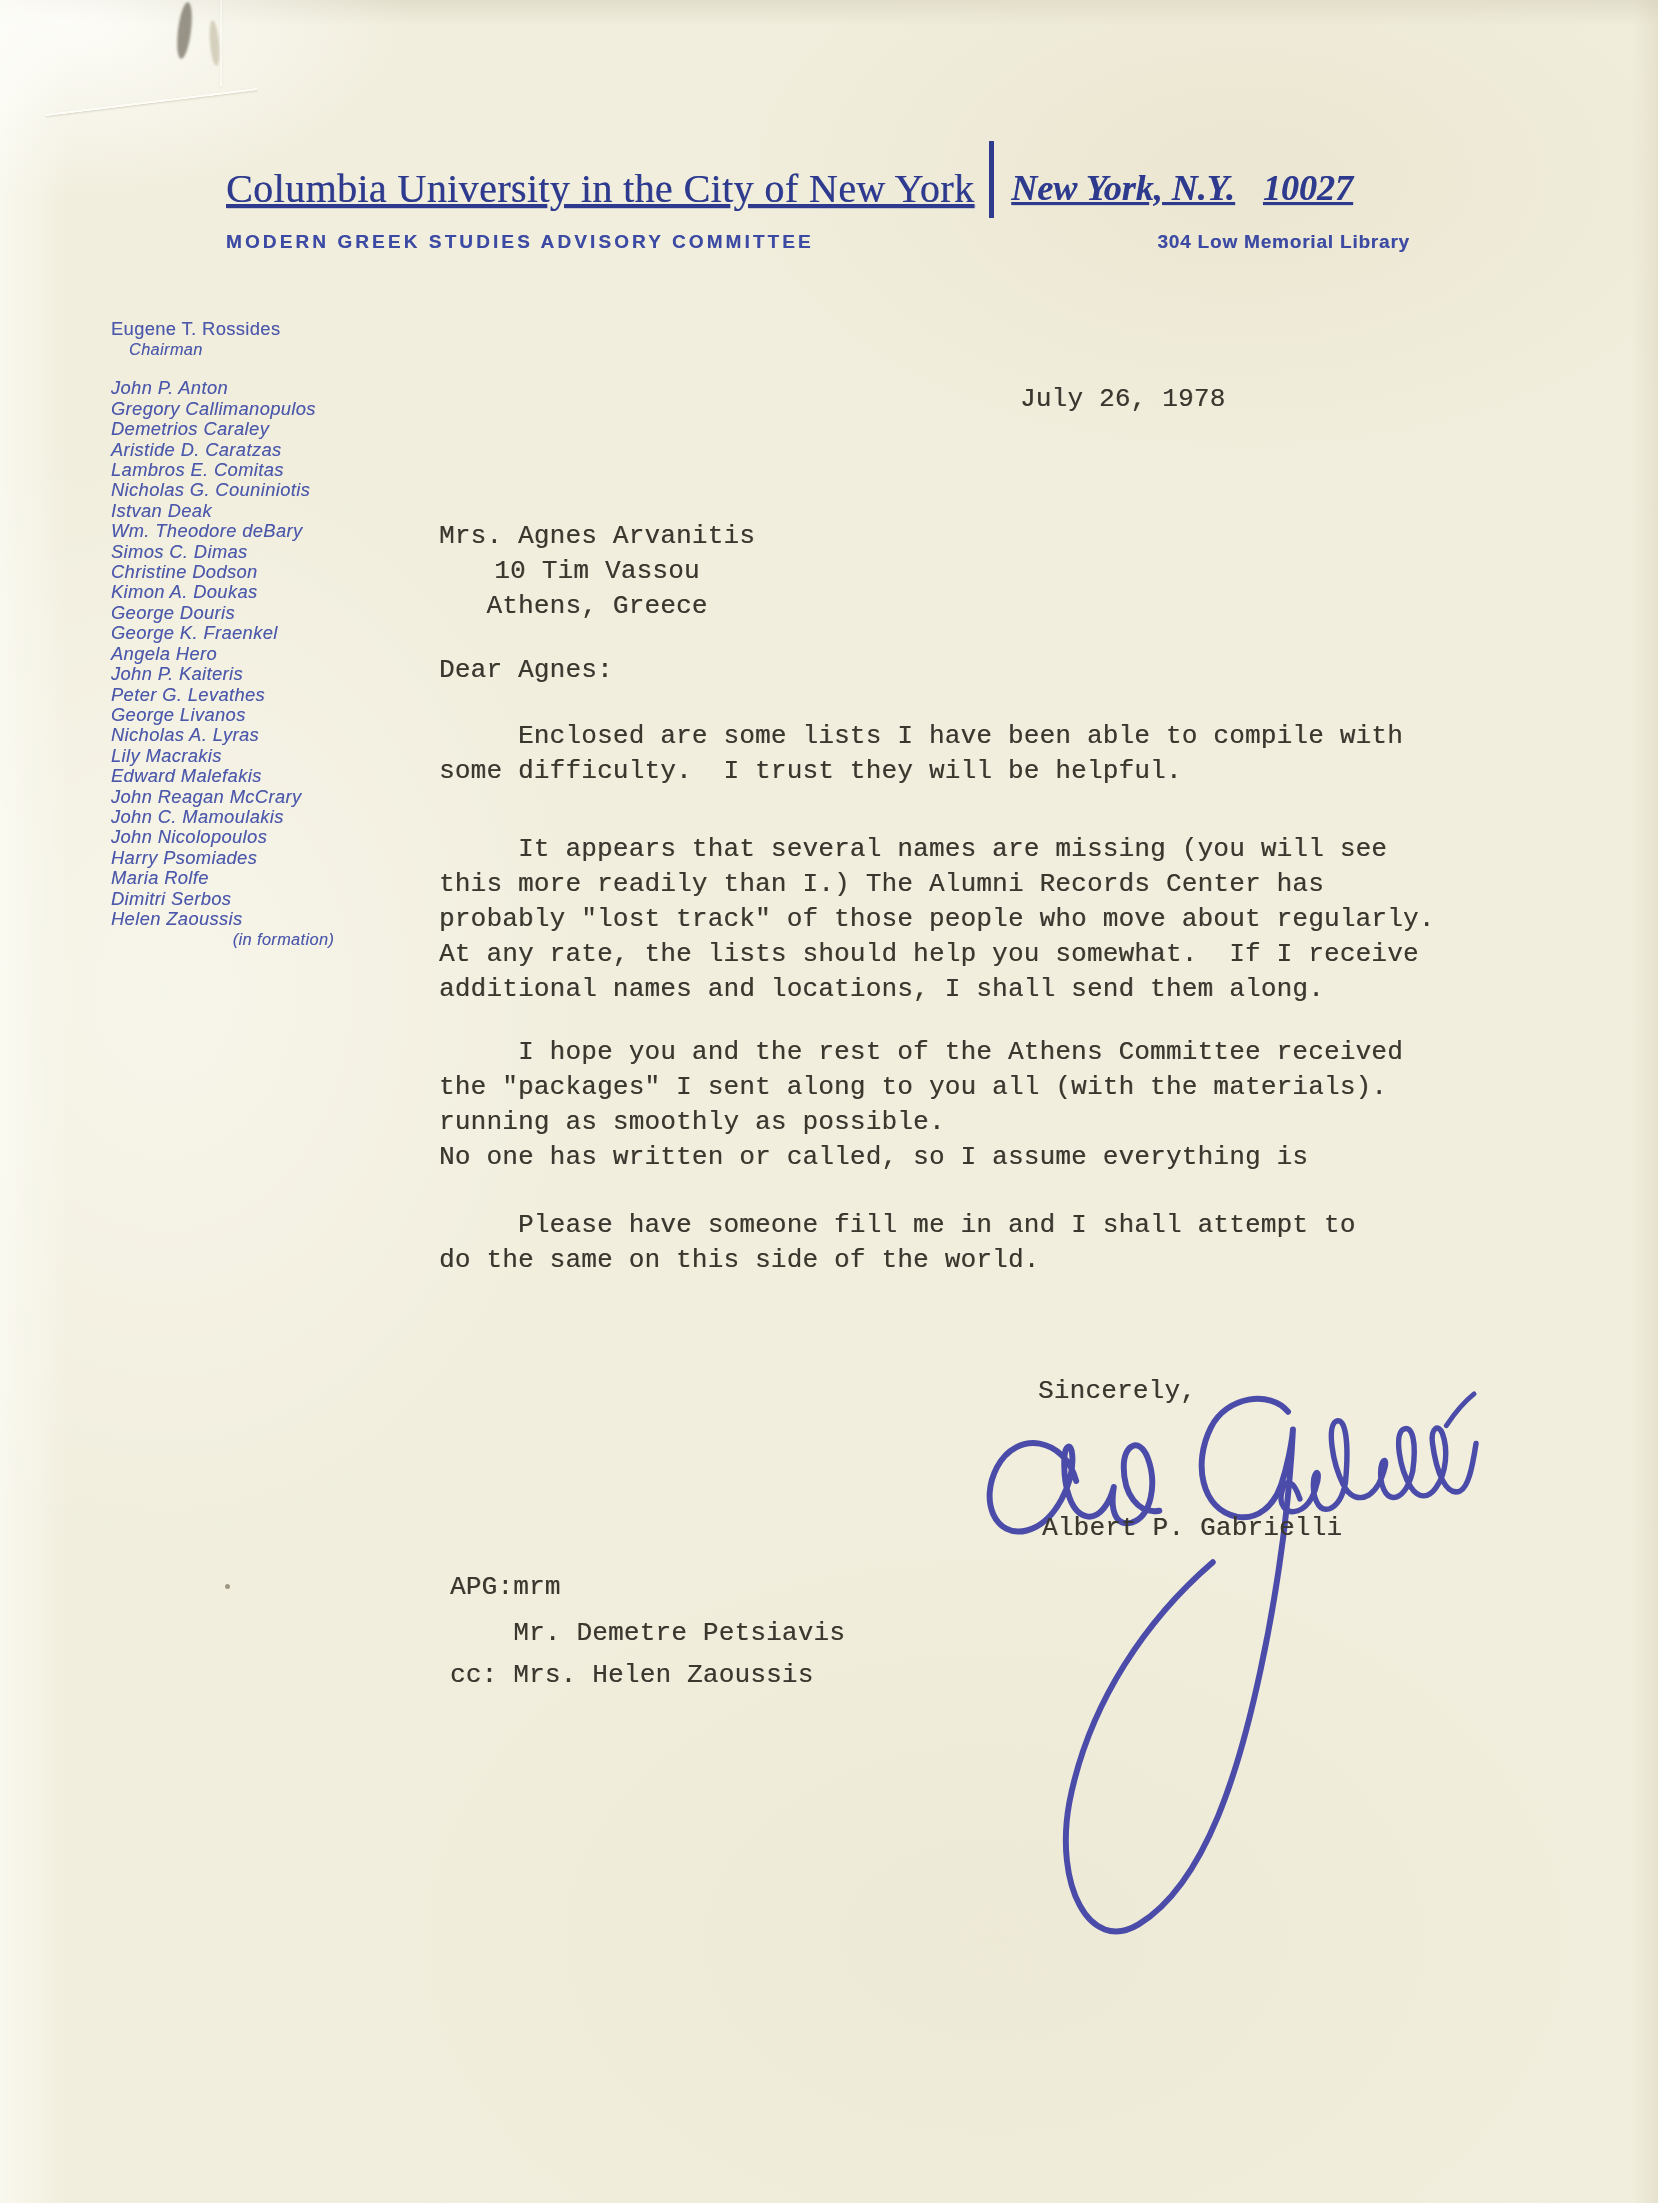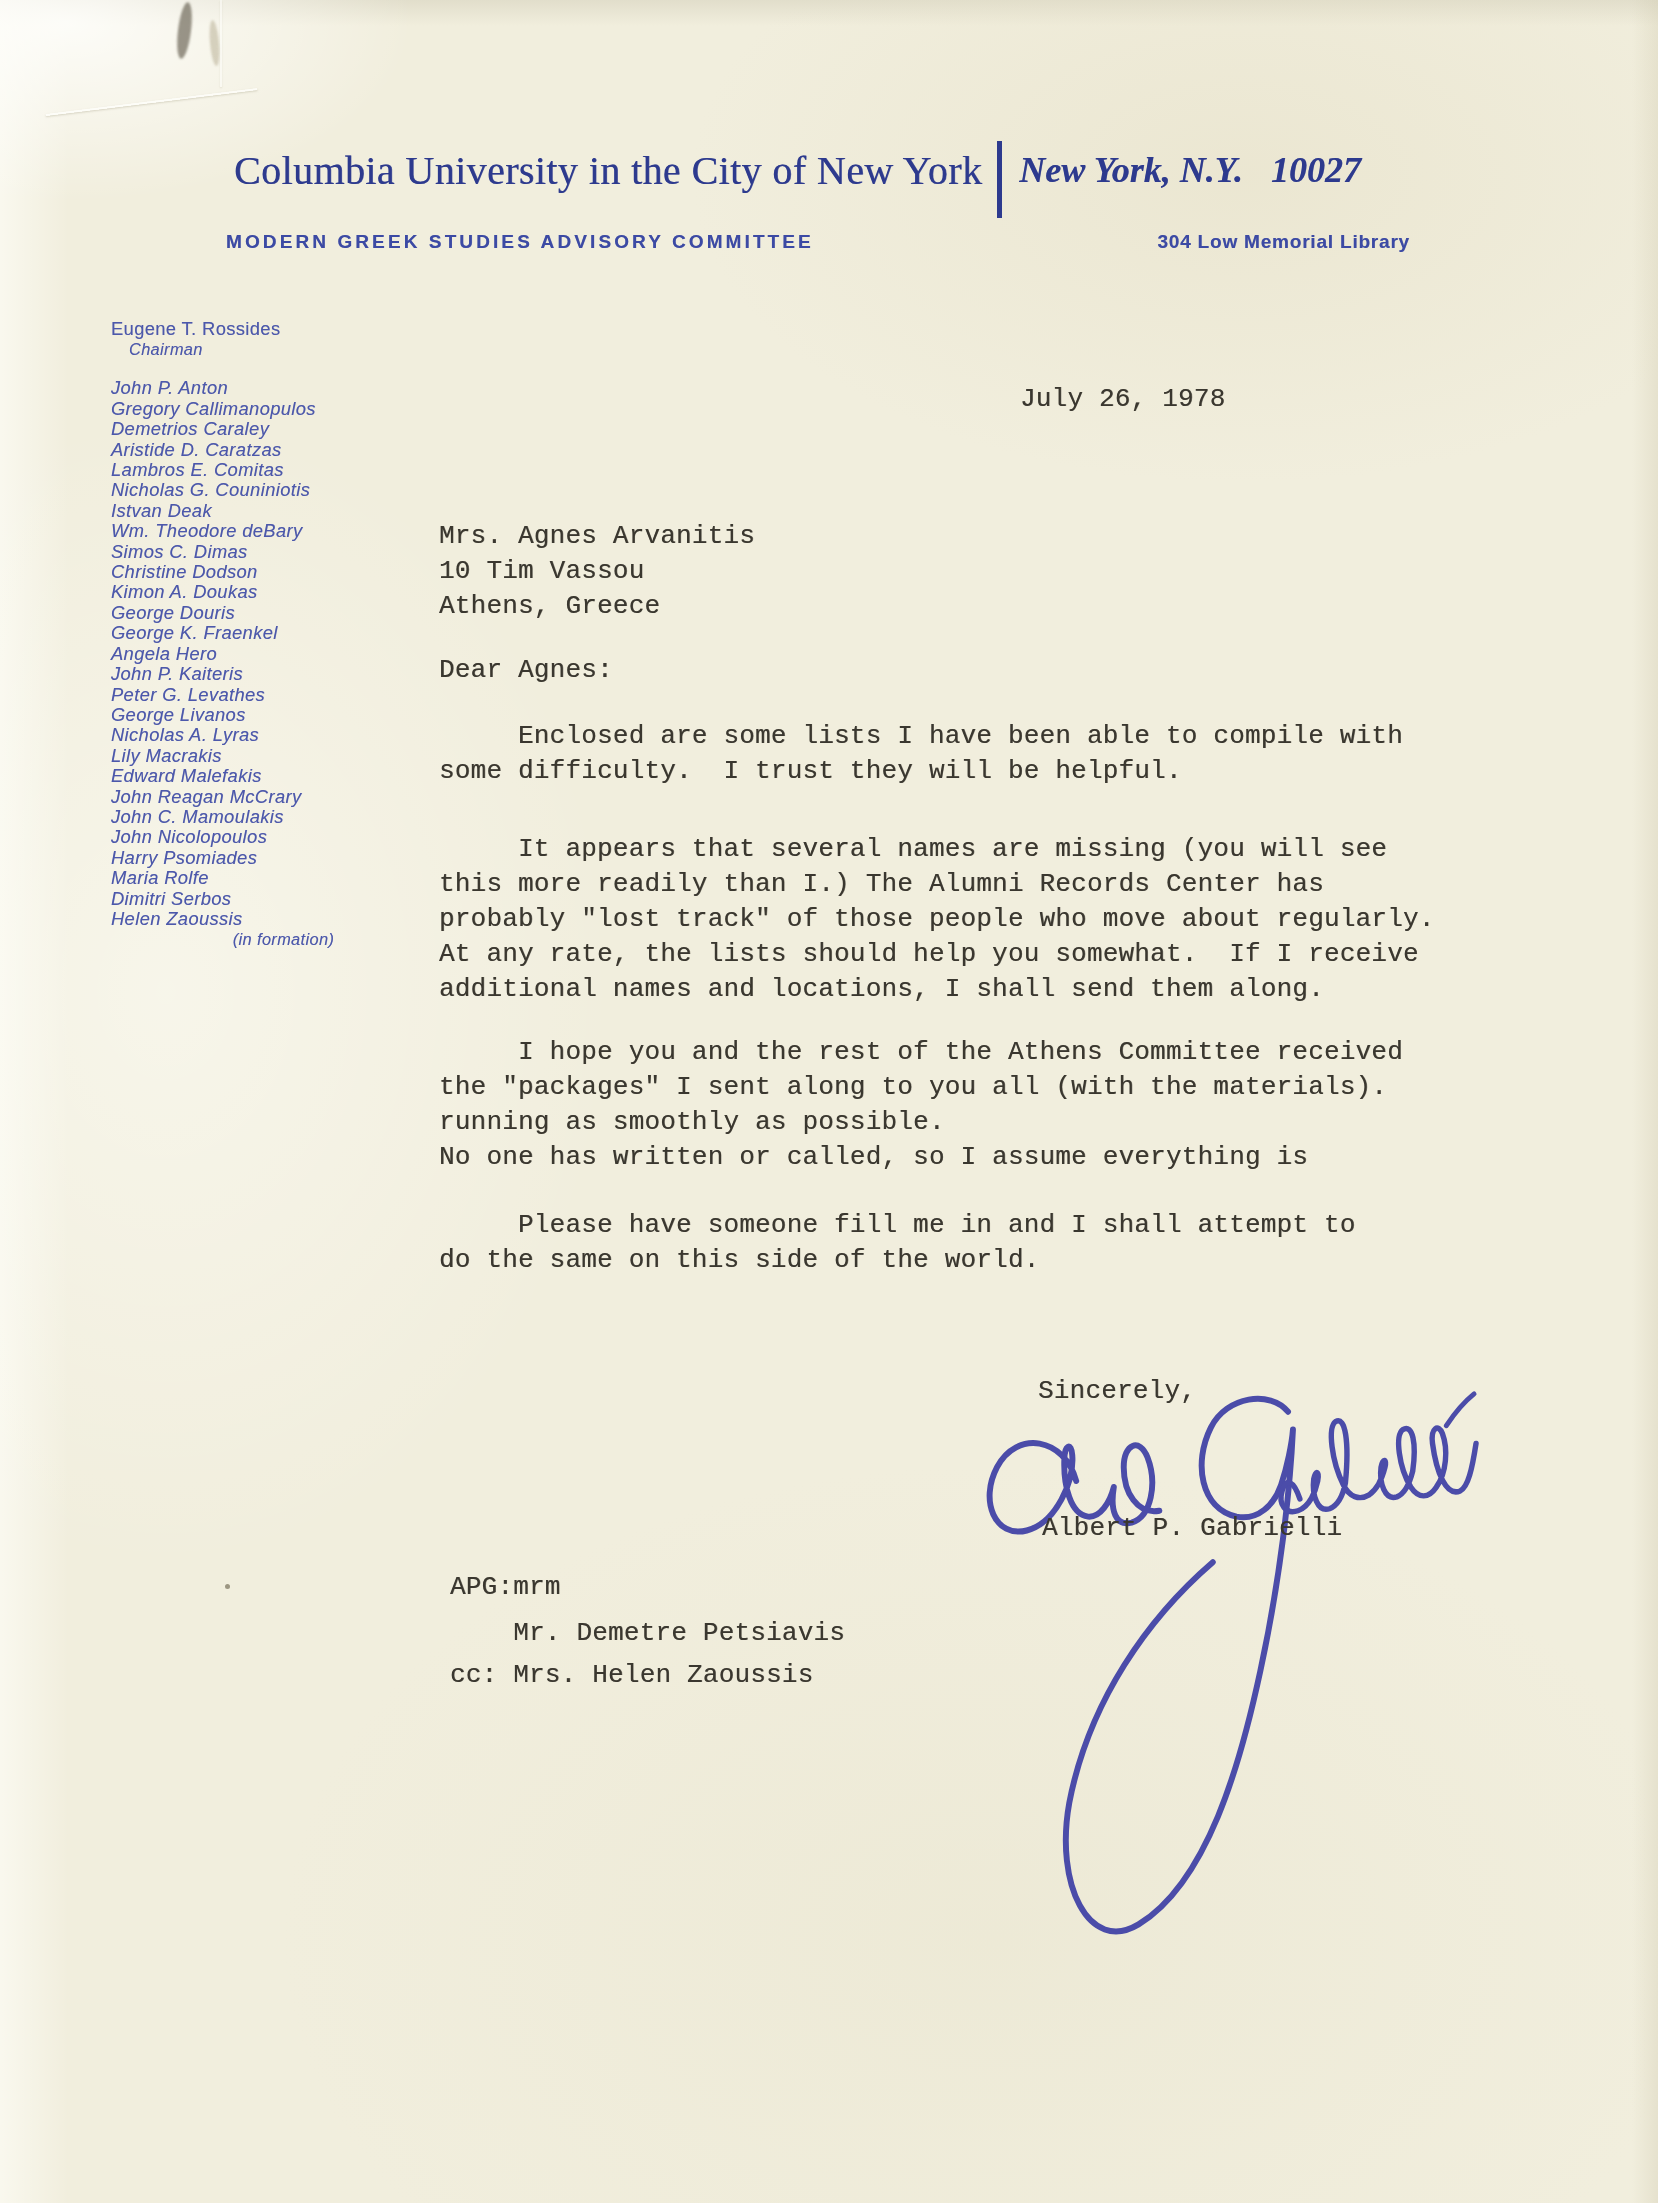--- a/index.html
+++ b/index.html
@@ -19,21 +19,21 @@
   
   .smudge{position:absolute;border-radius:50%;filter:blur(1px);}
   .smudge.s1{left:178px;top:2px;width:13px;height:57px;background:rgba(72,66,50,.55);transform:rotate(7deg);}
   .smudge.s2{left:210px;top:20px;width:9px;height:46px;background:rgba(150,138,100,.35);transform:rotate(-5deg);}
   .crease{position:absolute;background:rgba(255,255,252,.75);box-shadow:0 1px 2px rgba(150,142,112,.35);}
   .crease.c1{left:45px;top:101px;width:213px;height:2px;transform:rotate(-7deg);}
   .crease.c2{left:220px;top:0px;width:2px;height:87px;opacity:.6;}
   .inkdot{position:absolute;left:225px;top:1584px;width:5px;height:5px;border-radius:50%;background:rgba(100,92,70,.6);}
 
   
-  .masthead{position:absolute;left:234px;top:141px;display:flex;align-items:flex-start;color:#2d3a8e;}
+  .masthead{position:absolute;left:226px;top:141px;display:flex;align-items:flex-end;color:#2d3a8e;text-decoration:underline;}
   .mh-roman{font-family:"Liberation Serif", serif;font-size:40px;line-height:59px;letter-spacing:0.4px;
             text-shadow:0.5px 0.3px 0 rgba(45,58,142,.7);white-space:pre;}
   .mh-bar{width:5px;height:77px;background:#2d3a8e;margin:0 17px 0 15px;}
   .mh-italic{font-family:"Liberation Serif", serif;font-style:italic;font-weight:bold;font-size:36px;
              line-height:59px;white-space:pre;text-shadow:0.3px 0.2px 0 rgba(45,58,142,.6);}
   .mh-zip{margin-left:28px;}
   .subhead{position:absolute;top:231px;font-size:19px;font-weight:bold;color:#3c4aa4;
            text-shadow:0.2px 0.2px 0 rgba(60,74,164,.5);}
   .subhead.left{left:226px;letter-spacing:3.1px;}
   .subhead.right{right:248px;letter-spacing:0.8px;}
@@ -43,21 +43,21 @@
           line-height:20.4px;letter-spacing:0.4px;text-shadow:0.2px 0.2px 0 rgba(76,88,171,.45);}
   .chair-title,.roster-note{font-style:italic;font-size:16.3px;padding-left:18px;line-height:20px;}
   .members{margin-top:19px;font-style:italic;}
   .roster-note{margin-top:0;text-align:center;}
 
   
   .tw{position:absolute;font-family:"Liberation Mono","DejaVu Sans Mono",monospace;font-size:26px;
       line-height:35px;color:#3a372f;white-space:pre;letter-spacing:0.2px;
       text-shadow:0.4px 0.3px 0 rgba(58,55,47,.55);}
   .date{left:1020px;top:382px;}
-  .recipient{left:439px;top:519px;}
+  .recipient{left:439px;top:519px;text-align:center;}
   .salutation{left:439px;top:653px;}
   .p1{left:439px;top:719px;}
   .p2{left:439px;top:832px;}
   .p3{left:439px;top:1035px;}
   .p4{left:439px;top:1208px;}
   .p5{left:439px;top:1307px;}
   .closing{left:1038px;top:1374px;}
   .sig-name{left:1042px;top:1511px;}
   .ref{left:450px;top:1570px;}
   .cc{left:450px;top:1612px;line-height:42px;}

